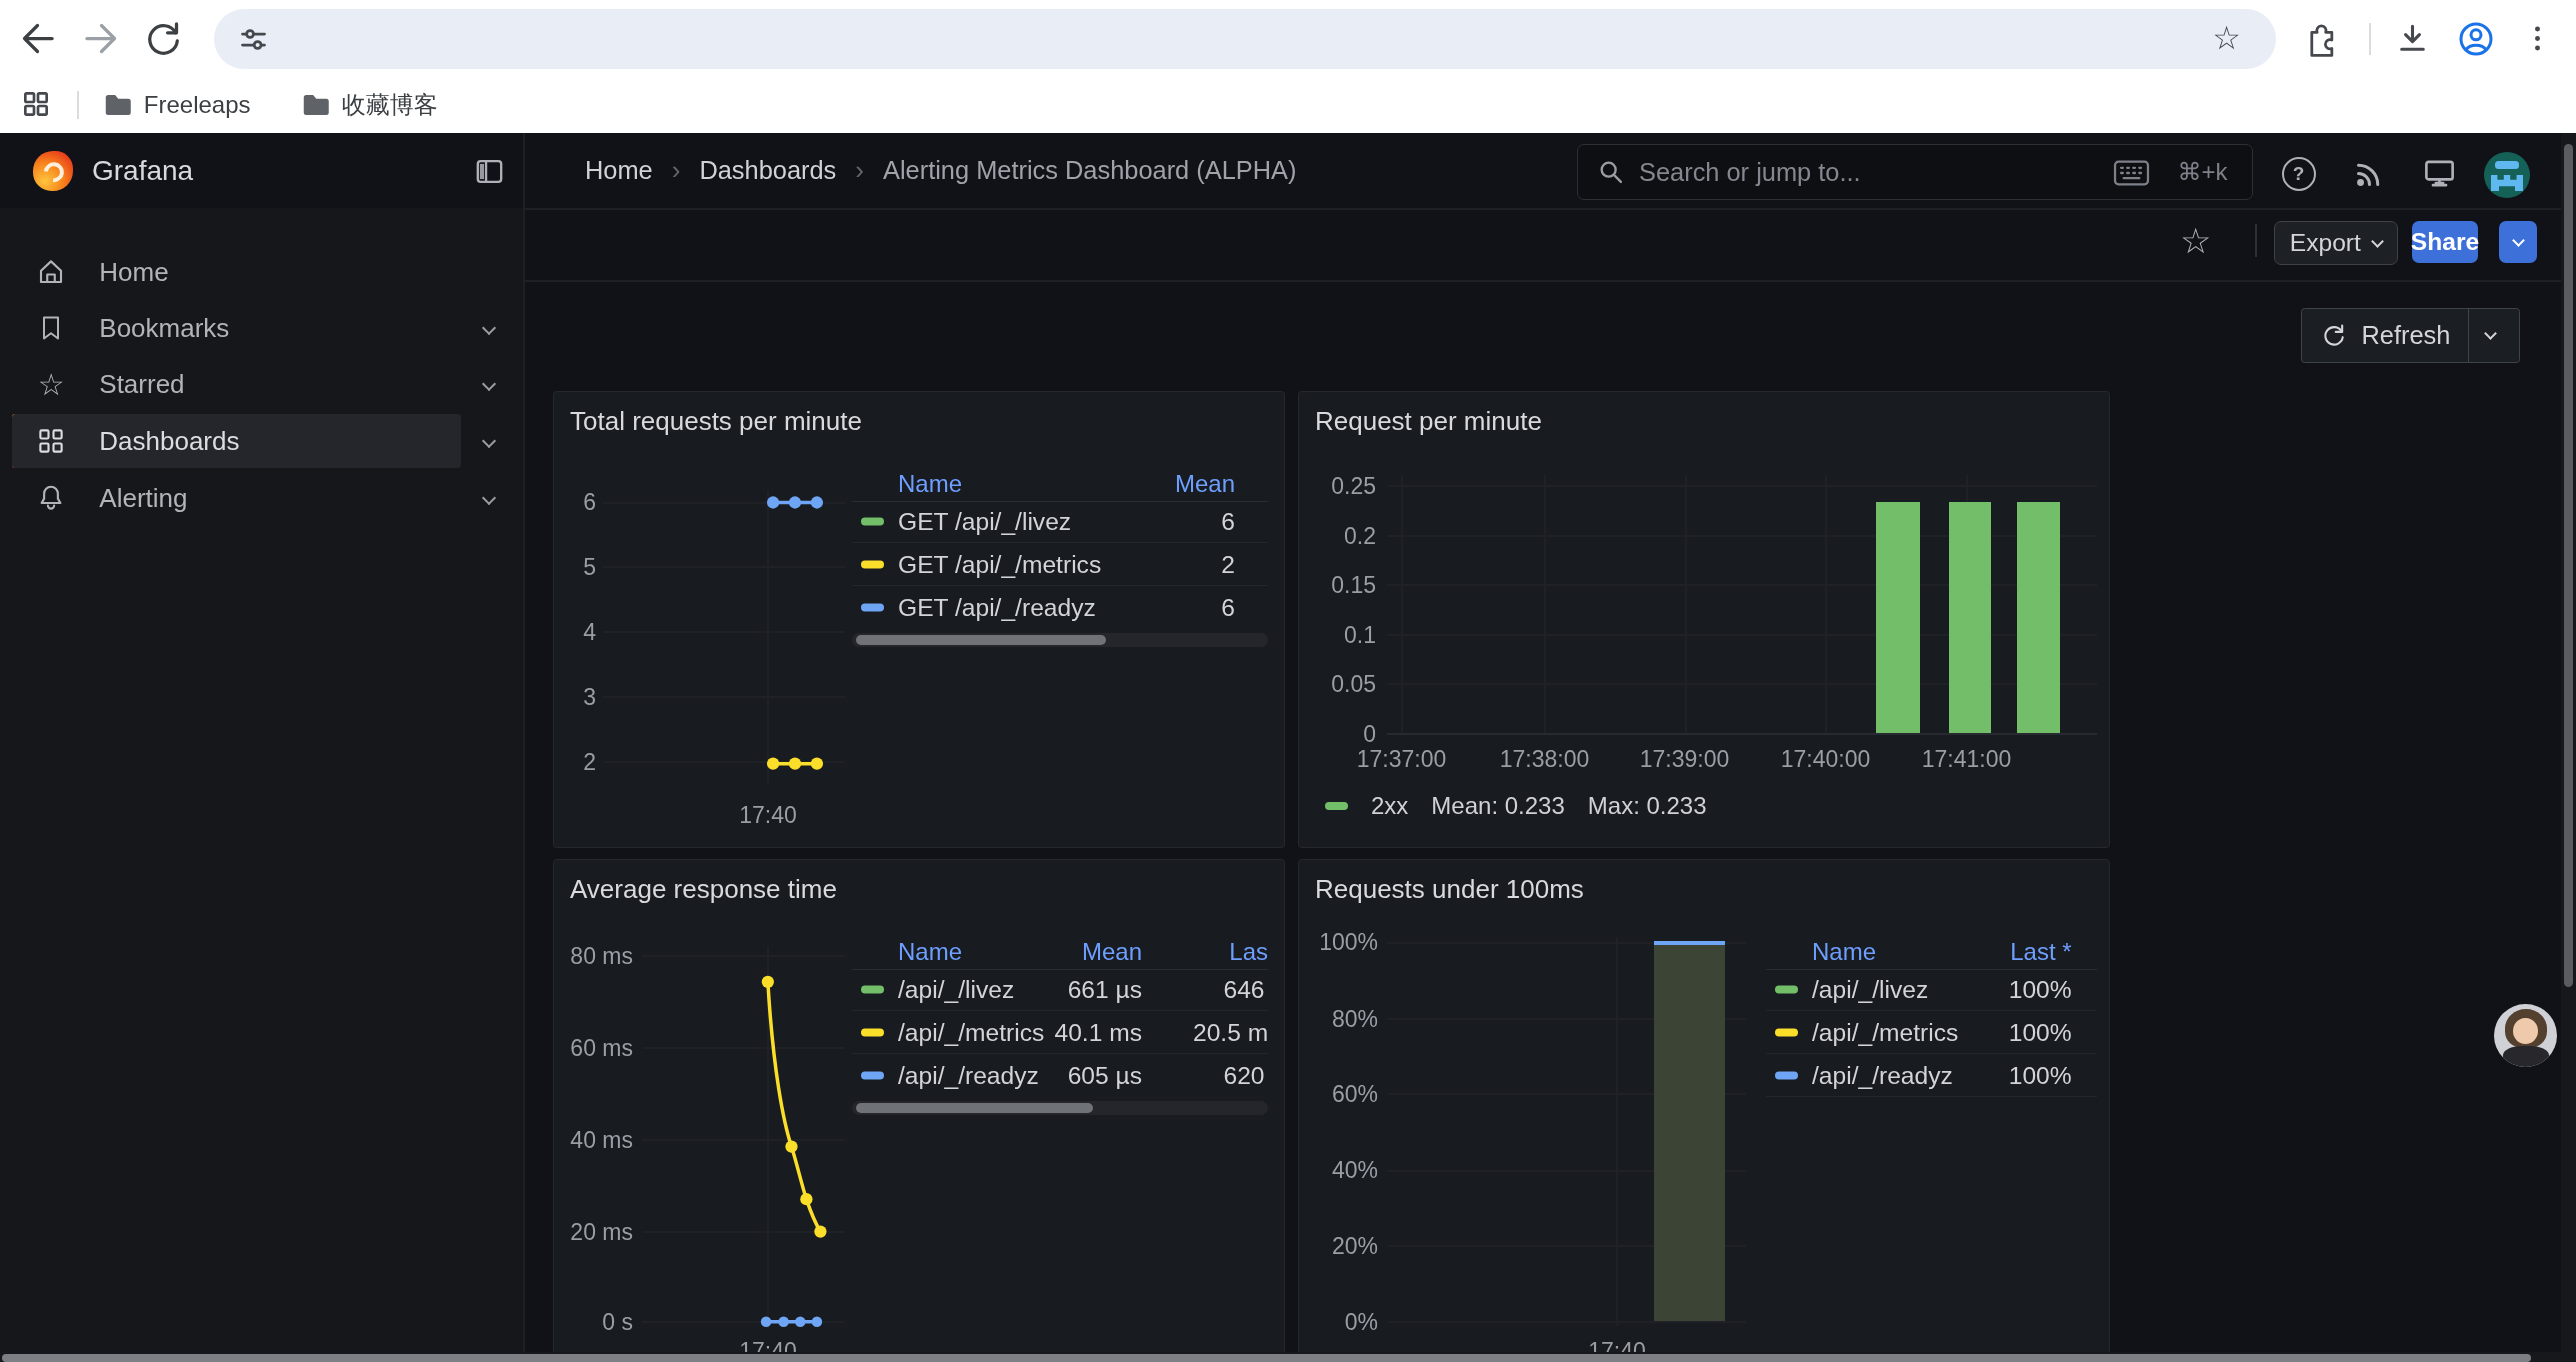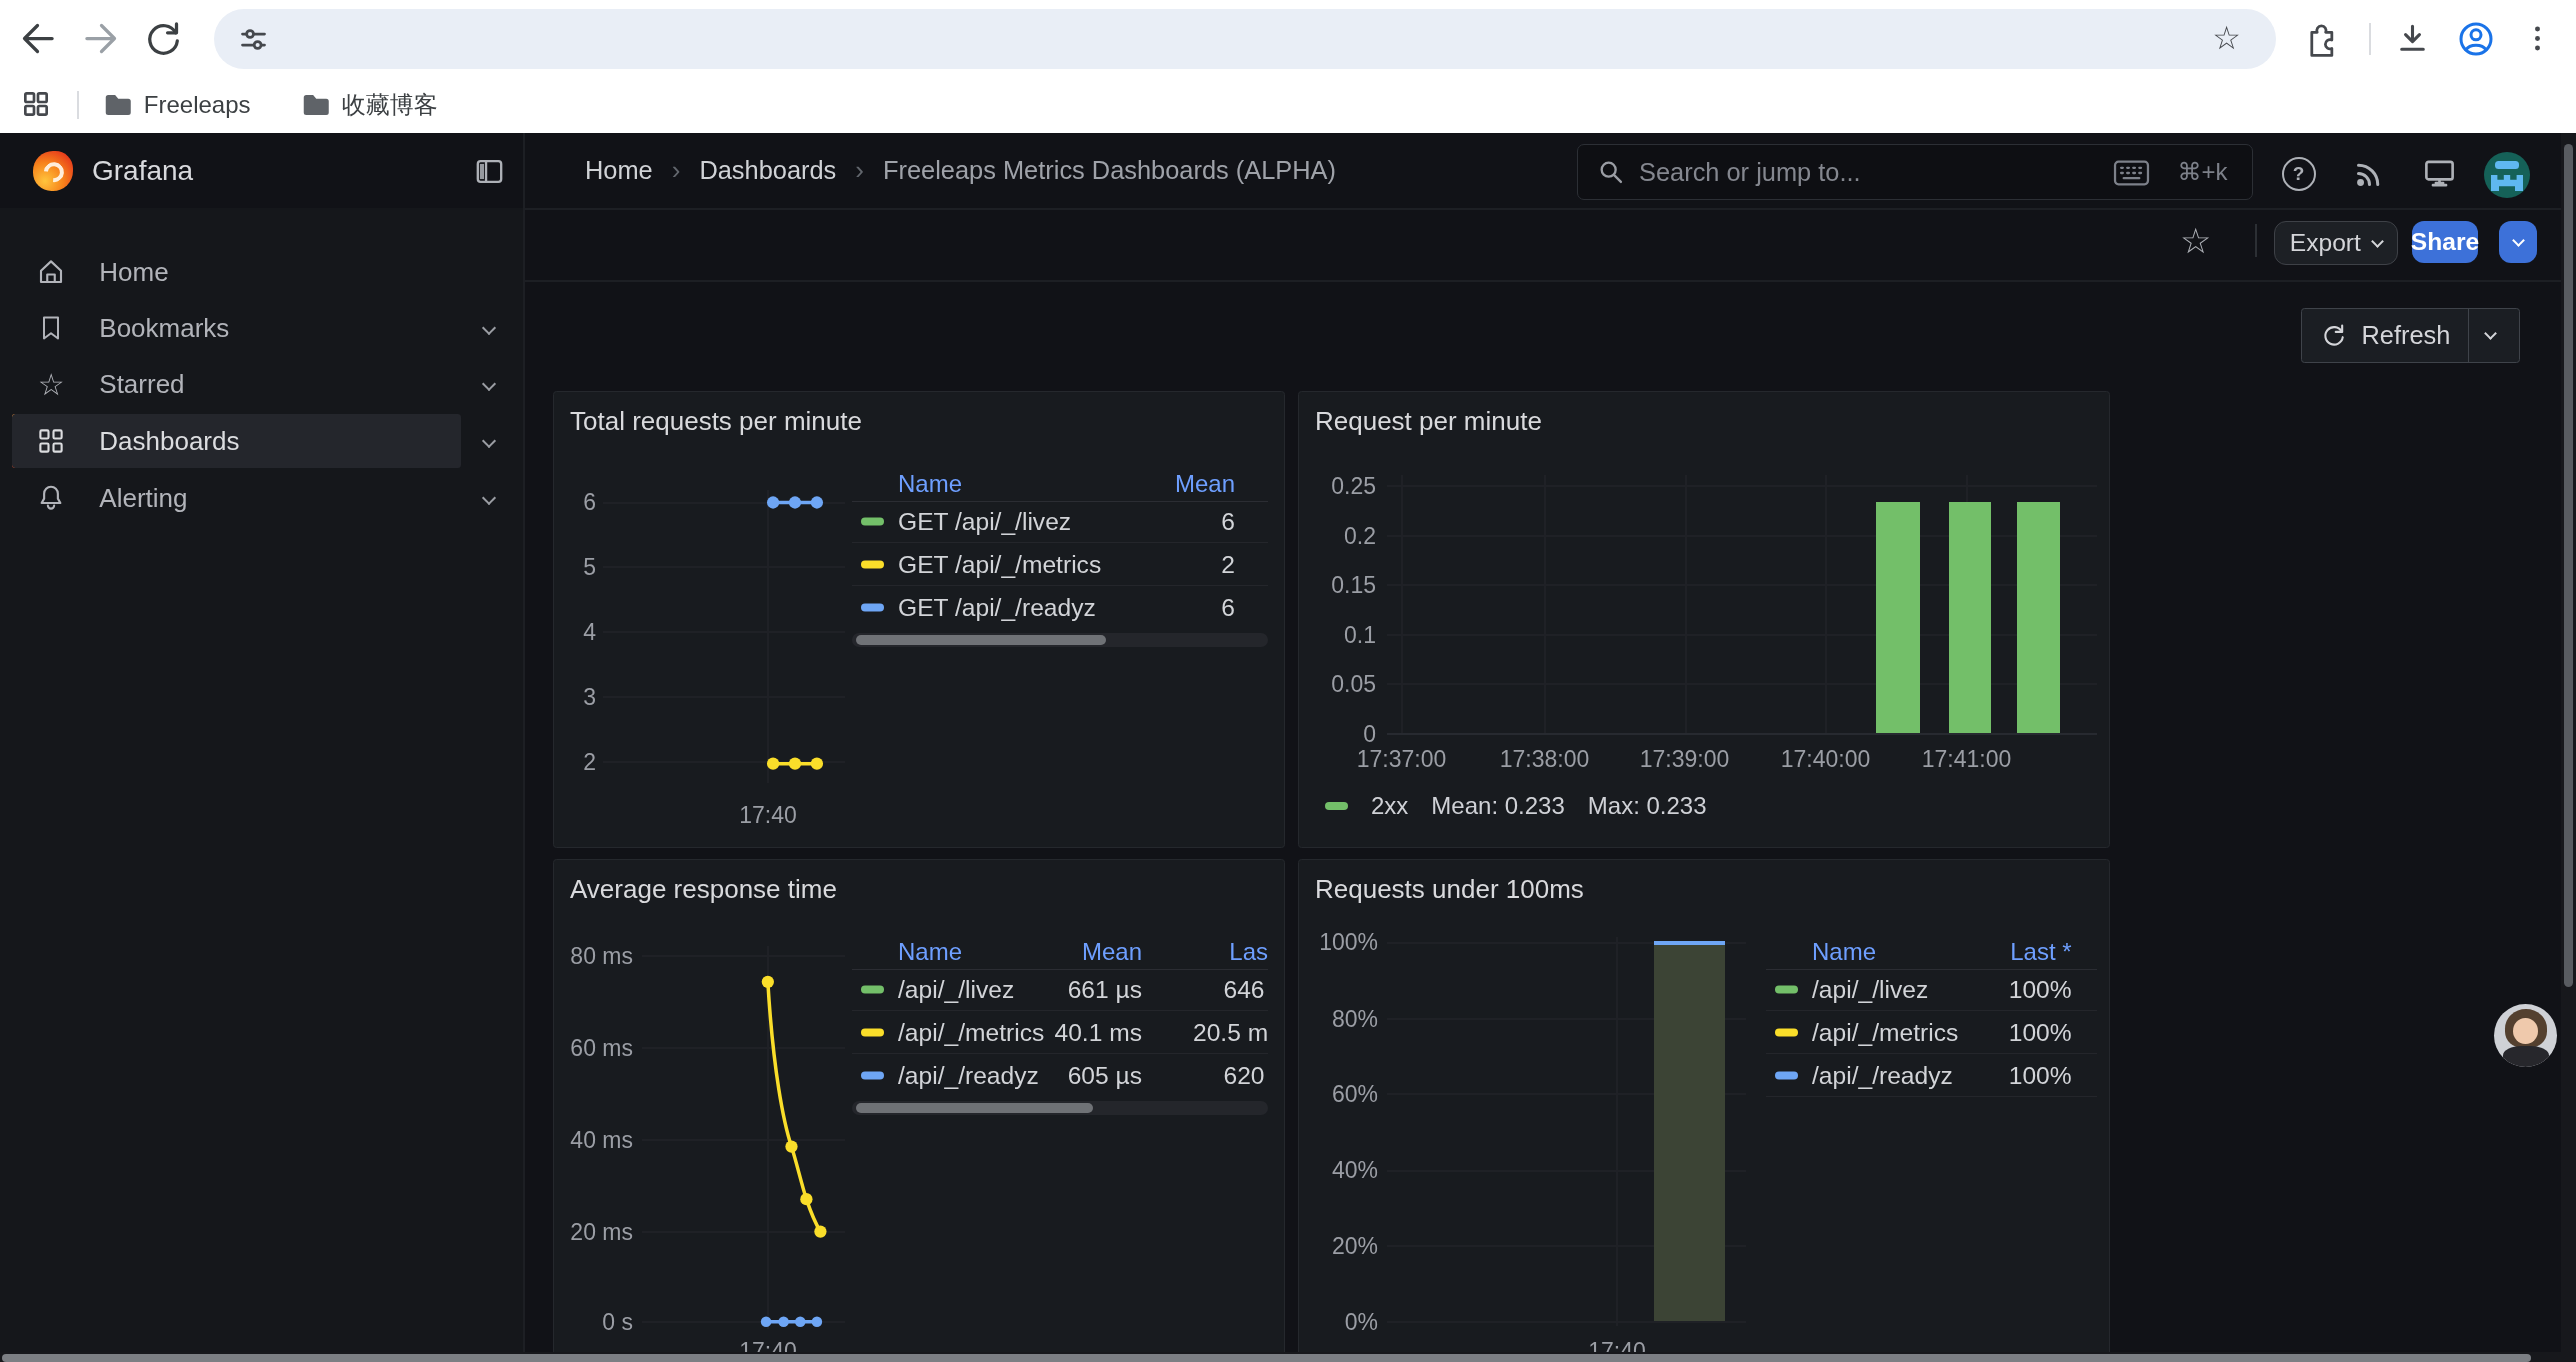--- a/index.html
+++ b/index.html
@@ -34,21 +34,21 @@
   .crumb{position:absolute;top:0;height:75px;display:flex;align-items:center;font-size:25.4px;color:#d0d2d6;gap:19px;}
   .crumb .c-sep{color:#62666d;font-size:26px;}
   .search{position:absolute;left:1577px;top:11.4px;width:674px;height:54px;background:#0e0f13;border:1.8px solid #2c2f35;border-radius:7px;display:flex;align-items:center;color:#84878f;}
   .hdr-ic{position:absolute;top:23px;width:35px;height:35px;color:#aeb1b7;display:flex;align-items:center;justify-content:center;}
   .help-circle{width:30px;height:30px;border:2.6px solid #aeb1b7;border-radius:50%;display:flex;align-items:center;justify-content:center;font-size:19px;font-weight:bold;}
   .help-circle::after{content:"?";}
   .gf-avatar{position:absolute;left:2484px;top:19px;width:46px;height:46px;border-radius:50%;background:#156158;overflow:hidden;}
   .gf-avatar .r1{position:absolute;left:10.5px;top:8.8px;width:24.6px;height:8px;border-radius:3.5px;background:#5fb8f0;}
   .gf-avatar .r2{position:absolute;left:7px;top:23px;width:32px;height:16px;background:#5fb8f0;clip-path:polygon(0 0,20% 0,20% 30%,40% 30%,40% 0,60% 0,60% 30%,80% 30%,80% 0,100% 0,100% 100%,75% 100%,75% 70%,25% 70%,25% 100%,0 100%);}
   .star-glyph::after{content:"☆";}
-  .btn{position:absolute;display:flex;align-items:center;justify-content:center;border-radius:12px;font-size:24.6px;}
+  .btn{position:absolute;display:flex;align-items:center;justify-content:center;border-radius:7px;font-size:24.6px;}
   .btn-dark{background:#1d2025;border:1.8px solid #3e4147;color:#d4d5d9;}
   .btn-blue{background:#3d71d9;color:#ffffff;font-weight:bold;}
   .tgroup{position:absolute;top:175px;height:53px;background:#1b1e23;border:1.8px solid #3f434a;border-radius:3.5px;display:flex;align-items:stretch;color:#d4d5d9;font-size:25.4px;font-weight:500;}
   .tgroup .seg{display:flex;align-items:center;gap:14px;padding:0 17.5px;}
   .tgroup .seg+.seg{border-left:1.8px solid #3f434a;}
   
   .panel{position:absolute;background:#181b1f;border:1.8px solid #25282d;border-radius:3.5px;overflow:hidden;}
   .p-title{position:absolute;left:16px;top:14px;font-size:26px;font-weight:500;color:#d9dadd;white-space:nowrap;}
   .yt{position:absolute;text-align:right;font-size:23px;color:#9b9ea5;height:28px;line-height:28px;}
   .xt{position:absolute;text-align:center;font-size:23px;color:#9b9ea5;white-space:nowrap;}
@@ -176,21 +176,21 @@
           <path d="M19 9 v30"></path>
           <rect x="10" y="13" width="6" height="22" fill="currentColor" stroke="none" opacity=".85"></rect>
         </svg>
     </div>
 
     <div class="crumb" style="left:585px">
       <span>Home</span>
       <span class="c-sep">›</span>
       <span>Dashboards</span>
       <span class="c-sep">›</span>
-      <span style="color:#9fa2a9">Freeleaps Metrics Dashboards (ALPHA)</span>
+      <span style="color:#9fa2a9">Alerting Metrics Dashboard (ALPHA)</span>
     </div>
 
     <div class="search">
       <span style="margin-left:19px">
         <svg width="28" height="28" viewBox="0 0 48 48" fill="none" stroke="#9a9da4" stroke-width="4" stroke-linecap="round">
             <circle cx="20" cy="20" r="12"></circle>
             <path d="M29 29 L41 41"></path>
           </svg>
       </span>
       <span style="margin-left:14px;font-size:25.4px">Search or jump to...</span>

